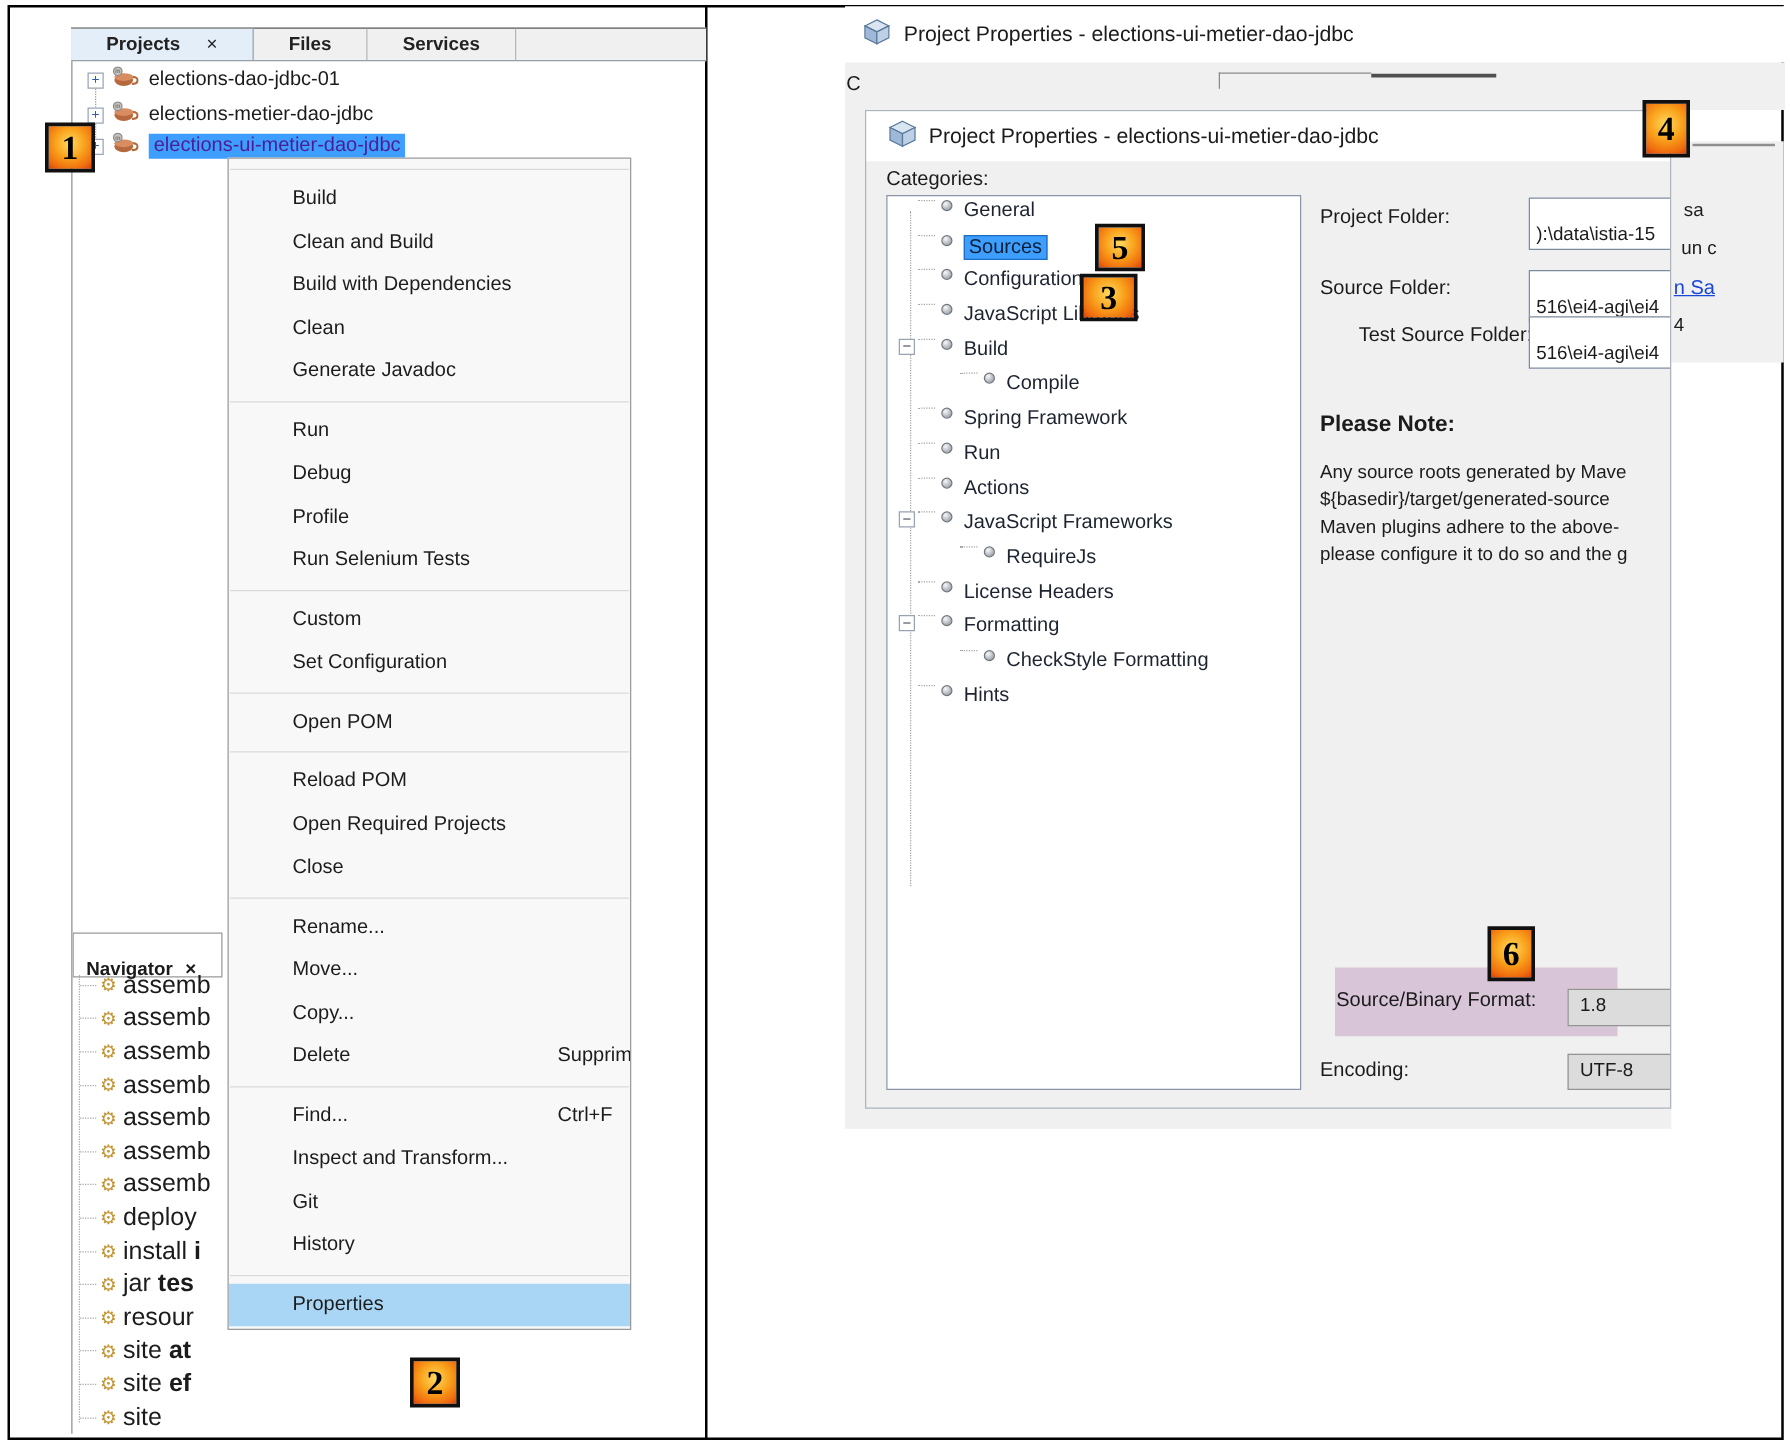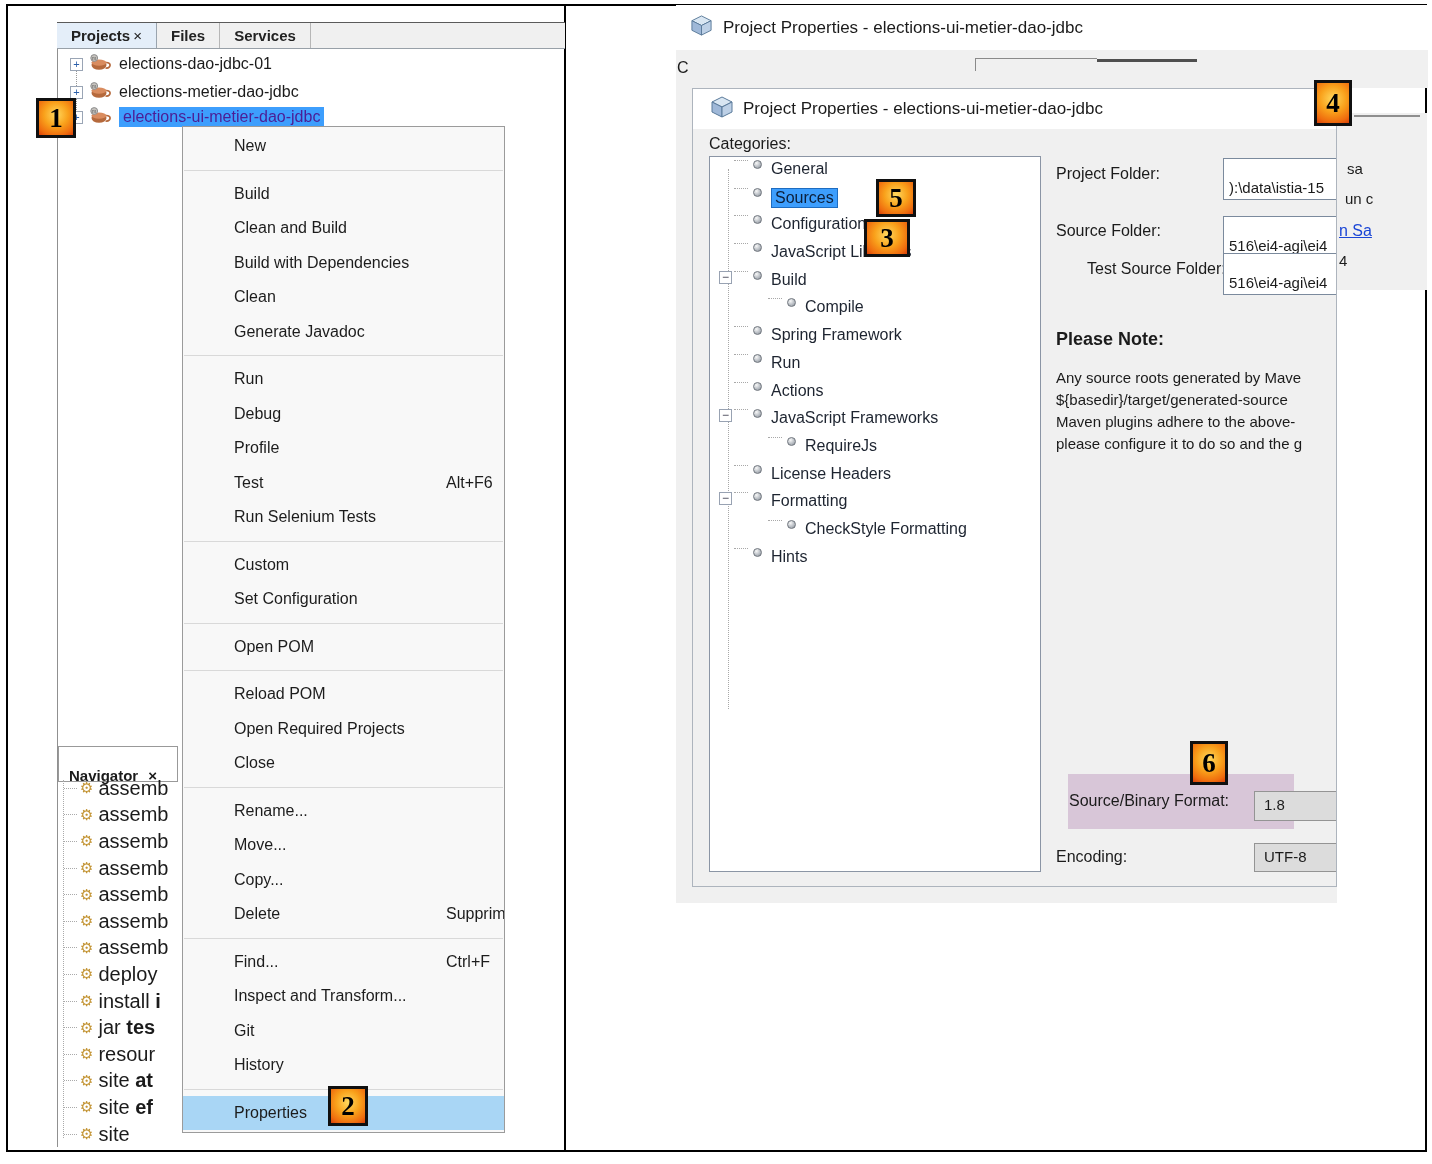--- a/index.html
+++ b/index.html
@@ -9,22 +9,22 @@
   .abs { position:absolute; }
 
   
   .frame { left:6px; top:4px; width:1421px; height:1148px; border:2px solid #000; }
   .divider { left:564px; top:4px; width:2px; height:1148px; background:#000; }
 
   
   .left-border { left:57px; top:22px; width:1px; height:1125px; background:#909090; }
   .tabstrip { left:57px; top:22px; width:508px; height:27px; background:#f0f0f0;
               border-top:1px solid #5a5a5a; border-bottom:1px solid #98a0a8; display:flex; }
-  .tab { padding:0 14px; font-weight:bold; font-size:15px; line-height:25px;
-         border-right:1px solid #b6b6b6; color:#222; display:flex; gap:3px; }
+  .tab { padding:0 28px; font-weight:bold; font-size:15px; line-height:25px;
+         border-right:1px solid #b6b6b6; color:#222; display:flex; gap:21px; }
   .tab.active { background:#e4eef9; border-right:1px solid #9aa4ae; }
   .tab .x { font-weight:normal; }
 
   .vdots { left:76px; top:64px; width:1px; height:50px; border-left:1px dotted #999; }
   .ptree-row { height:24px; display:flex; align-items:center; left:70px; width:470px; }
   .exp { width:13px; height:13px; border:1px solid #9aa5b5; background:#fff; font-size:11px;
          line-height:10px; text-align:center; color:#2b5faa; margin-right:6px; flex:none; }
   .cup { margin-right:8px; flex:none; }
   .plabel { font-size:16px; white-space:nowrap; }
   .sel-label { background:#3d9efd; color:#4c1d95; padding:1px 4px; max-width:220px;
@@ -256,32 +256,30 @@
         <span class="ntext"><span>site </span><b>ef</b></span>
       </div>
     <div class="nav-row">
         <span class="nstub"></span>
         <span class="gear">⚙</span>
         <span class="ntext"><span>site</span><b></b></span>
       </div>
   </div>
 
   <ul class="abs menu">
-    <li><span class="mi-label">New</span></li>
     <hr>
     <li><span class="mi-label">Build</span></li>
     <li><span class="mi-label">Clean and Build</span></li>
     <li><span class="mi-label">Build with Dependencies</span></li>
     <li><span class="mi-label">Clean</span></li>
     <li><span class="mi-label">Generate Javadoc</span></li>
     <hr>
     <li><span class="mi-label">Run</span></li>
     <li><span class="mi-label">Debug</span></li>
     <li><span class="mi-label">Profile</span></li>
-    <li><span class="mi-label">Test</span><span class="mi-shortcut">Alt+F6</span></li>
     <li><span class="mi-label">Run Selenium Tests</span></li>
     <hr>
     <li><span class="mi-label">Custom</span></li>
     <li><span class="mi-label">Set Configuration</span></li>
     <hr>
     <li><span class="mi-label">Open POM</span></li>
     <hr>
     <li><span class="mi-label">Reload POM</span></li>
     <li><span class="mi-label">Open Required Projects</span></li>
     <li><span class="mi-label">Close</span></li>

